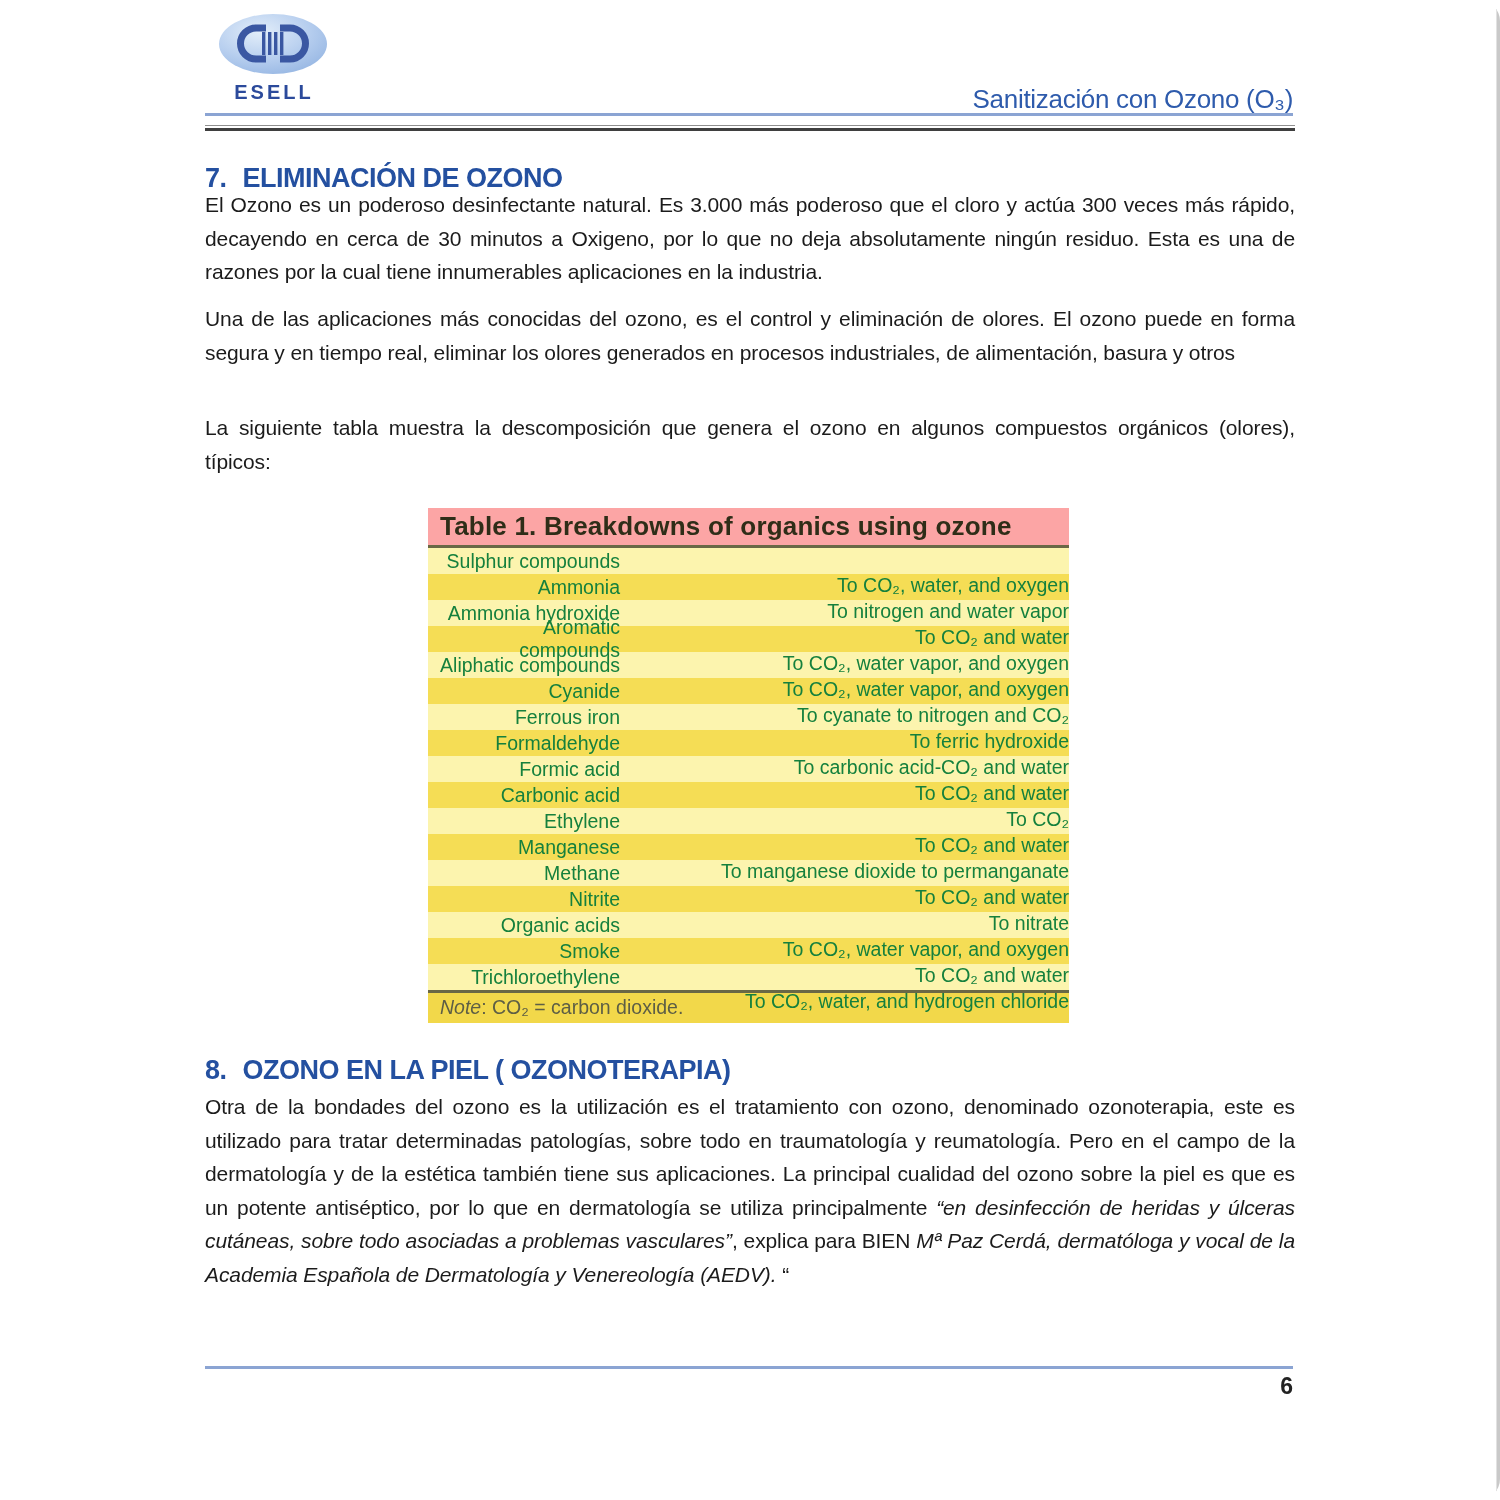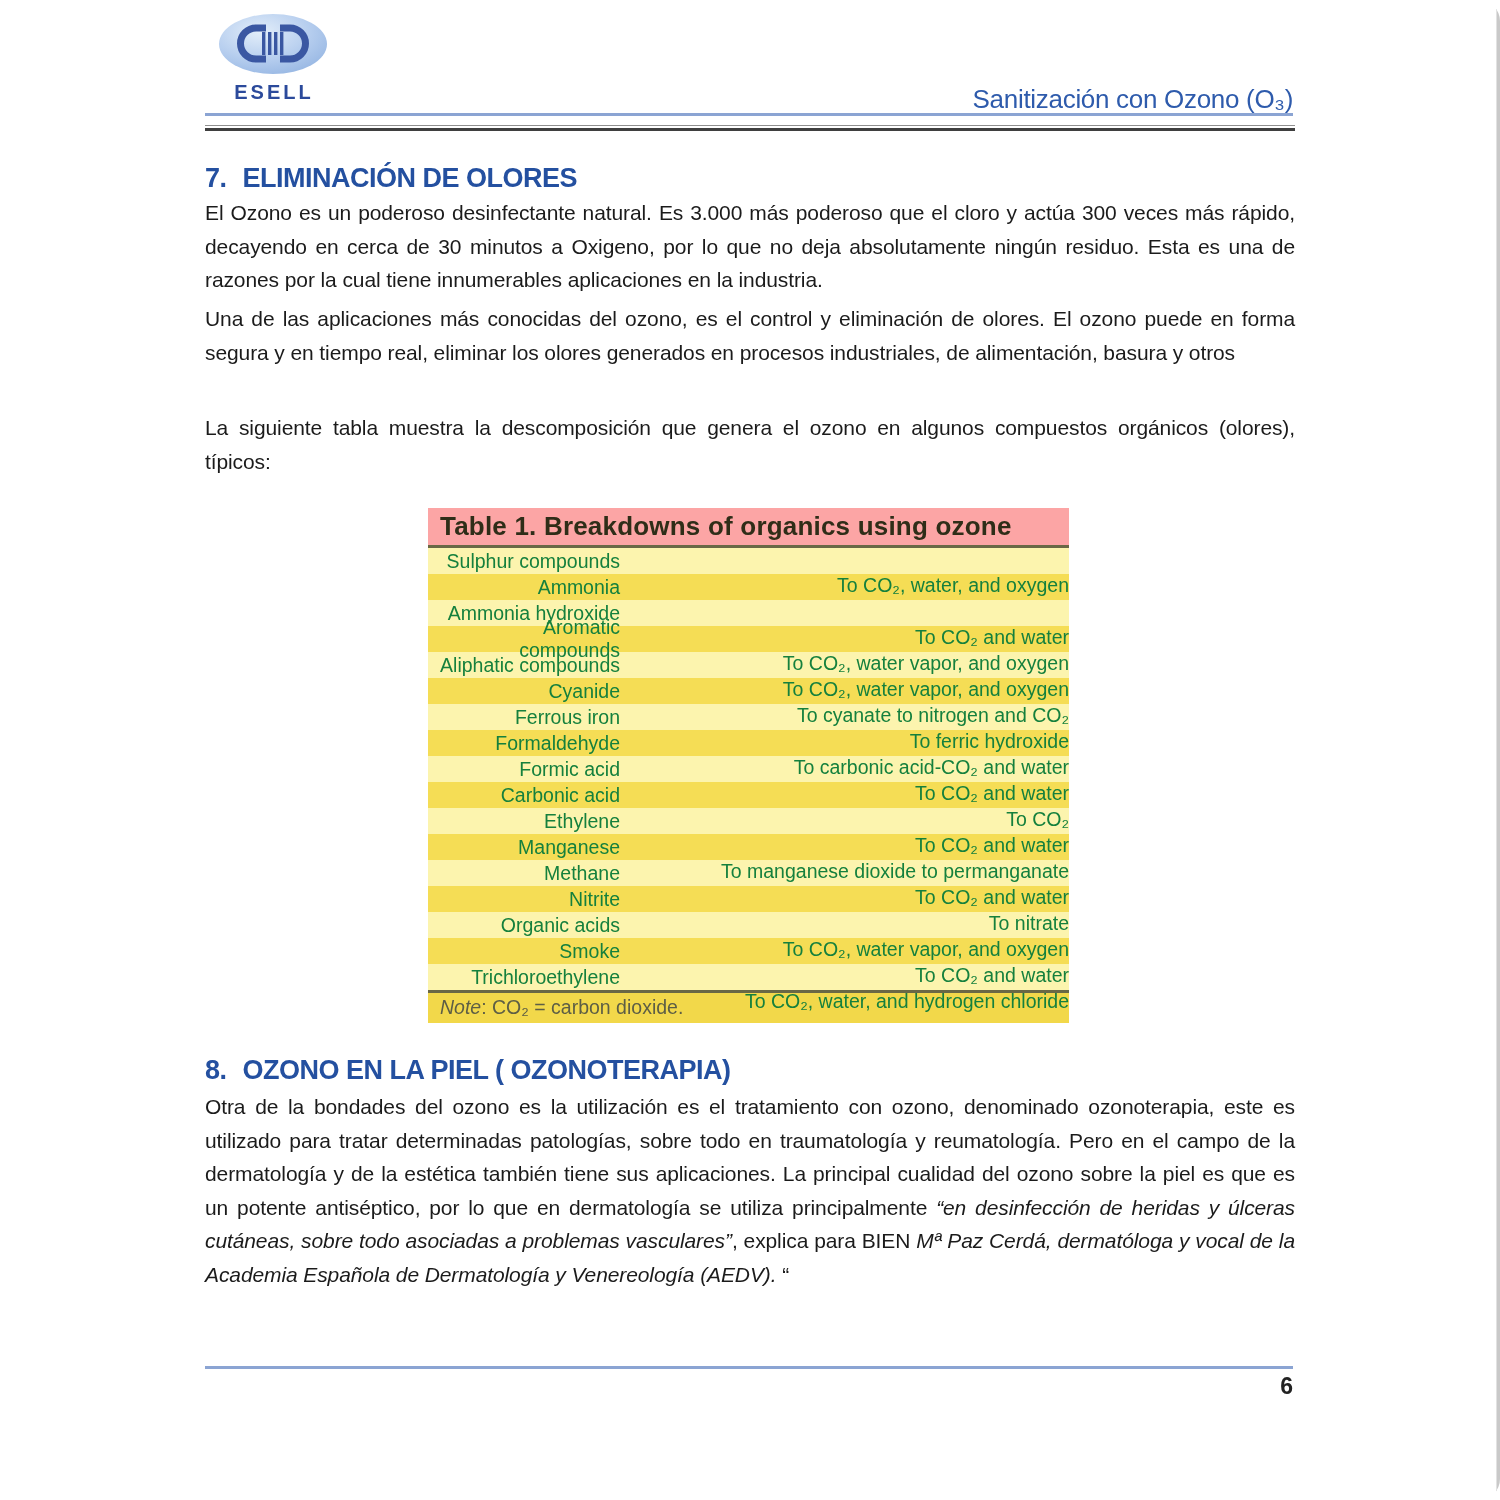--- a/index.html
+++ b/index.html
@@ -35,21 +35,21 @@
   .sec-heading {
     position: absolute; left: 205px; display: flex; gap: 16px;
     font-weight: bold; font-size: 27px; color: #2450a0; letter-spacing: -0.5px;
   }
   .h7 { top: 163px; }
   .h8 { top: 1055px; }
   .para {
     position: absolute; left: 205px; width: 1090px; text-align: justify;
     font-size: 21px; line-height: 33.5px; color: #1b1b1b; letter-spacing: -0.1px;
   }
-  .p1 { top: 196px; }
+  .p1 { top: 188px; }
   .p2 { top: 302px; }
   .p3 { top: 411px; }
   .p8 { top: 1090px; }
   .it { font-style: italic; }
   
   .otable {
     position: absolute; left: 428px; top: 508px; width: 641px;
     font-size: 19.5px;
   }
   .otable-title {
@@ -100,35 +100,36 @@
     </svg>
     <div class="logo-wordmark">ESELL</div>
   </div>
 
   <div class="header-title">Sanitización con Ozono (O₃)</div>
   <div class="rule-blue hdr"></div>
   <div class="rule-dark"></div>
 
   <div class="sec-heading h7">
     <span>7.</span>
-    <span>ELIMINACIÓN DE OLORES</span>
+    <span>ELIMINACIÓN DE OZONO</span>
   </div>
   <p class="para p1">El Ozono es un poderoso desinfectante natural. Es 3.000 más poderoso que el cloro y actúa 300 veces más rápido, decayendo en cerca de 30 minutos a Oxigeno, por lo que no deja absolutamente ningún residuo. Esta es una de razones por la cual tiene innumerables aplicaciones en la industria.</p>
   <p class="para p2">Una de las aplicaciones más conocidas del ozono, es el control y eliminación de olores. El ozono puede en forma segura y en tiempo real, eliminar los olores generados en procesos industriales, de alimentación, basura y otros</p>
   <p class="para p3">La siguiente tabla muestra la descomposición que genera el ozono en algunos compuestos orgánicos (olores), típicos:</p>
 
   <div class="otable">
     <div class="otable-title">Table 1. Breakdowns of organics using ozone</div>
     <div>
       <div class="otable-row">
           <span class="cell-compound">Sulphur compounds</span>
           <span class="cell-result">To CO₂, water, and oxygen</span>
         </div>
       <div class="otable-row">
           <span class="cell-compound">Ammonia</span>
+          <span class="cell-result">To nitrogen and water vapor</span>
         </div>
       <div class="otable-row">
           <span class="cell-compound">Ammonia hydroxide</span>
           <span class="cell-result">To CO₂ and water</span>
         </div>
       <div class="otable-row">
           <span class="cell-compound">Aromatic compounds</span>
           <span class="cell-result">To CO₂, water vapor, and oxygen</span>
         </div>
       <div class="otable-row">

